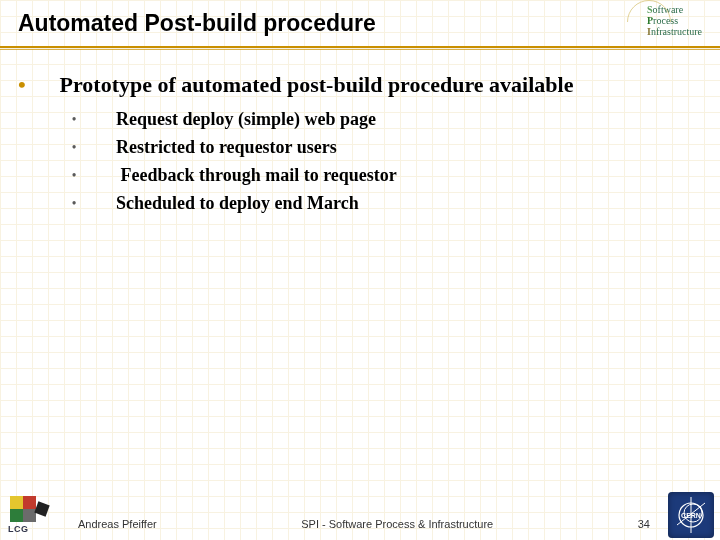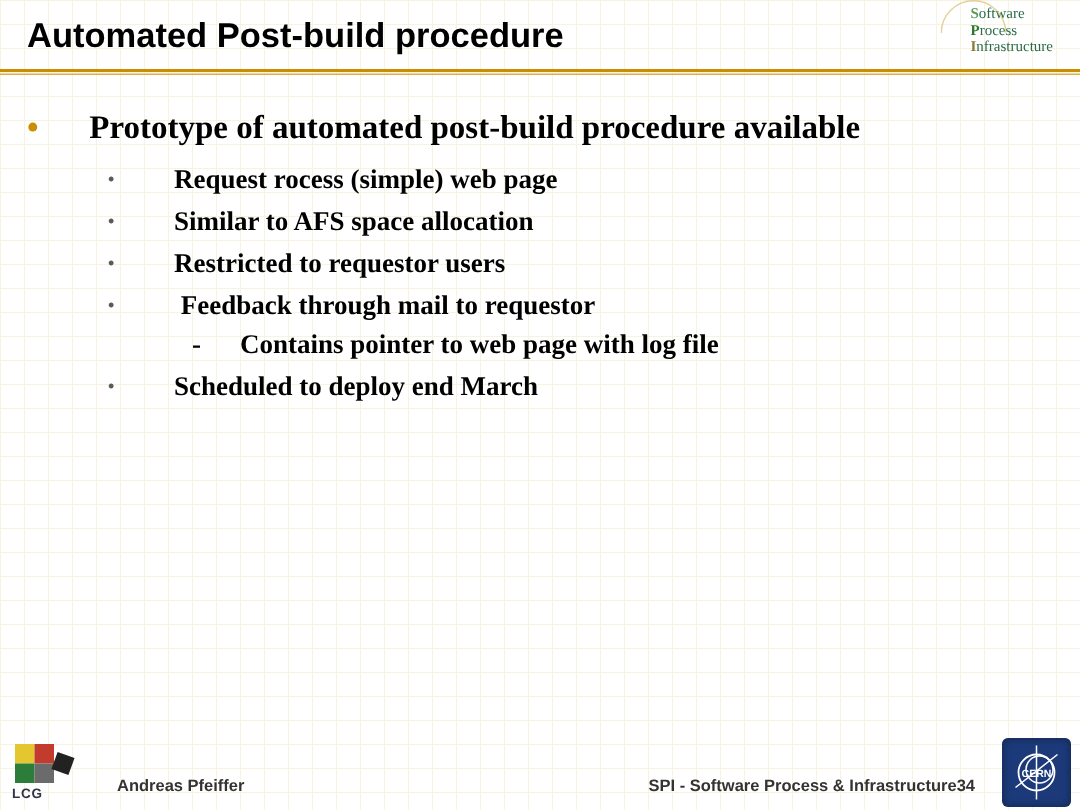--- a/index.html
+++ b/index.html
@@ -113,24 +113,23 @@
   
   .footer {
     position:absolute;
     left:0; right:0; bottom:10px;
     z-index:3;
     font-size:11px;
     color:#333;
     padding:0 18px;
     display:flex;
     align-items:center;
-    font-weight:bold;
   }
   .footer .author { flex:0 0 auto; margin-left:60px; }
-  .footer .center { flex:1; text-align:right; }
+  .footer .center { flex:1; text-align:center; }
   .footer .pageno { flex:0 0 auto; margin-right:52px; }
 
   
   .lcg {
     position:absolute; left:8px; bottom:4px; z-index:4;
     width:54px; height:40px;
   }
   .lcg .blocks { position:relative; width:36px; height:26px; margin-left:2px; }
   .lcg .b { position:absolute; width:13px; height:13px; }
   .lcg .b1 { left:0;  top:0;  background:#e4c62e; } 
@@ -170,28 +169,24 @@
 <div class="rule">
   <div class="thick"></div>
     <div class="thin"></div>
 </div>
 
 <div class="content">
   <ul class="l1">
     <li>
       <span>Prototype of automated post-build procedure available</span>
       <ul class="l2">
-        <li><span>Request rocess (simple) web page</span></li>
-        <li><span>Similar to AFS space allocation</span></li>
+        <li><span>Request deploy (simple) web page</span></li>
         <li><span>Restricted to requestor users</span></li>
         <li>
           <span>Feedback through mail to requestor</span>
-          <ul class="l3">
-            <li><span>Contains pointer to web page with log file</span></li>
-          </ul>
         </li>
         <li><span>Scheduled to deploy end March</span></li>
       </ul>
     </li>
   </ul>
 </div>
 
 <div class="lcg">
   <div class="blocks">
     <div class="b b1"></div>

